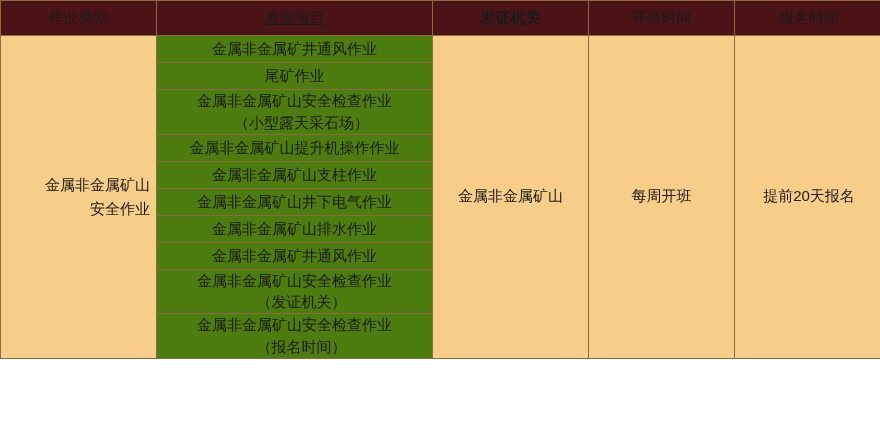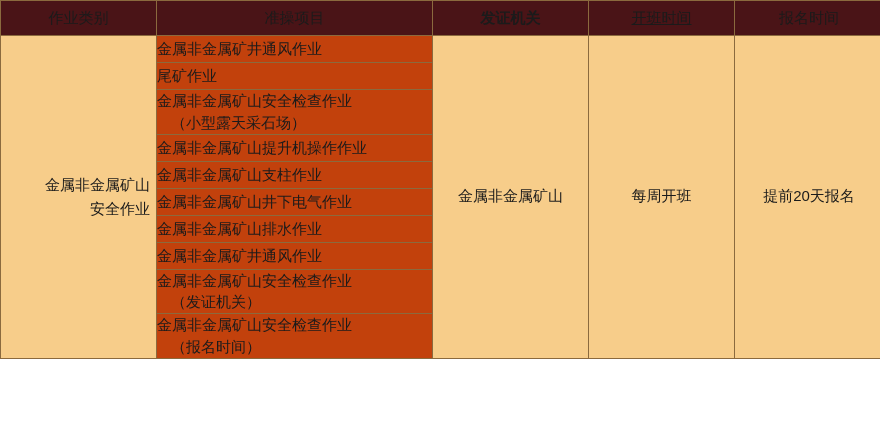--- a/index.html
+++ b/index.html
@@ -30,32 +30,32 @@
   thead th {
     background: #4a1417;
     color: #ffffff;
     text-align: center;
     height: 34px;
     font-weight: normal;
     font-size: 15px;
     border: 1px solid #4a1417;
   }
   thead th.col-cat   { width: 155px; }
-  thead th.col-item  { width: 275px; }
+  thead th.col-item  { width: 275px; text-decoration: underline; }
   thead th.col-org   { width: 155px; font-weight: bold; }
-  thead th.col-start { width: 145px; text-decoration: underline; }
+  thead th.col-start { width: 145px; }
   thead th.col-reg   { width: 148px; }
 
   td.cell-center {
     text-align: center;
     background: #f7cd8a;
   }
   td.cell-item {
-    background: #c2410c;
-    text-align: left;
+    background: #4d7c0f;
+    text-align: center;
     padding: 7px 0 7px 28px;
     line-height: 1.45;
     height: 26px;
   }
   td.cell-item .sub-line {
     display: block;
     padding-left: 14px;
   }
   .cat-text {
     line-height: 1.6;

